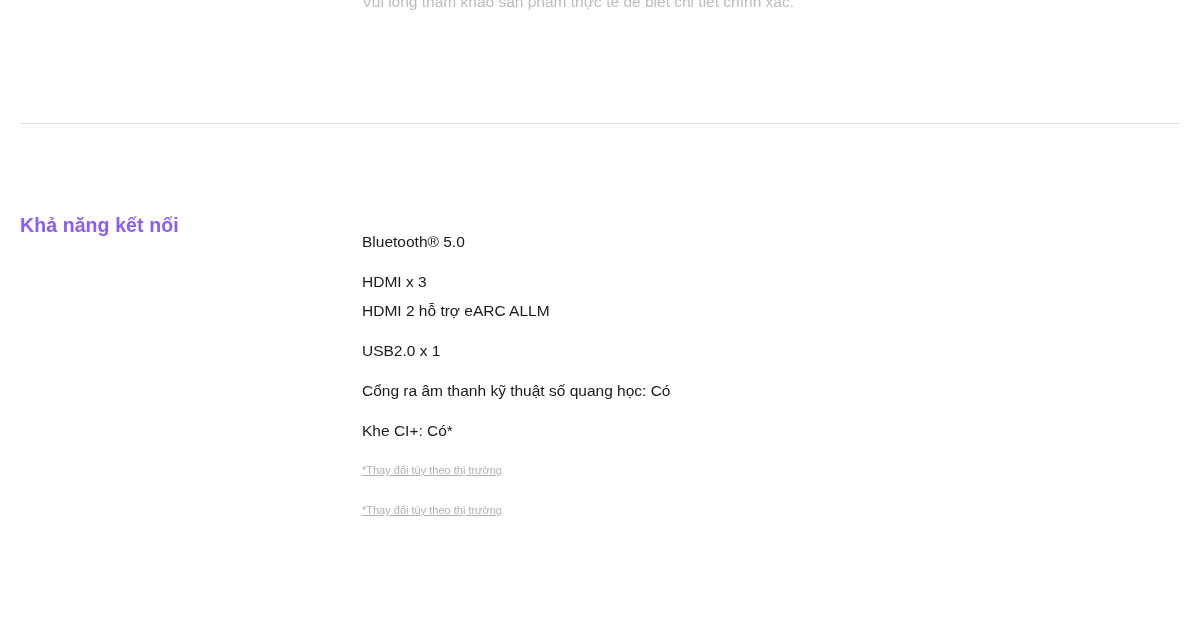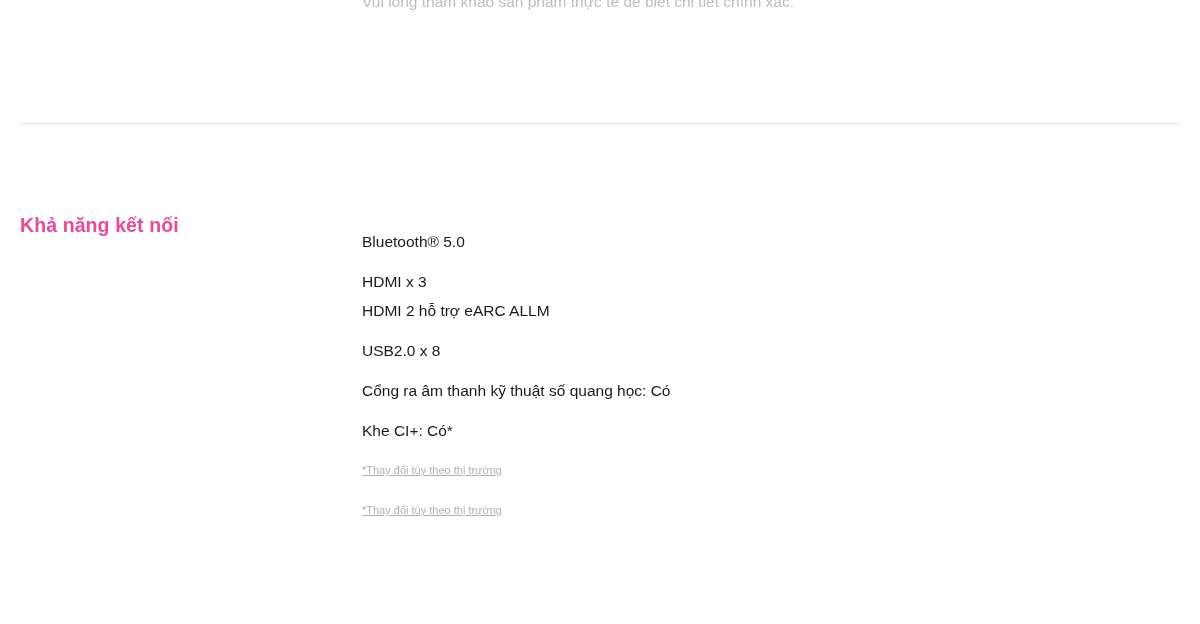--- a/index.html
+++ b/index.html
@@ -45,21 +45,21 @@
   }
 
   
   .section-title {
     position: absolute;
     left: 20px;
     top: 214px;
     font-size: 19.5px;
     font-weight: 700;
     letter-spacing: 0.1px;
-    color: #ec4899;
+    color: #8b5cf6;
     white-space: nowrap;
   }
 
   
   .spec-column {
     position: absolute;
     left: 362px;
     top: 231px;
     width: 800px;
   }
@@ -121,21 +121,21 @@
       <div class="spec-line">Bluetooth® 5.0</div>
     </div>
 
 
     <div class="spec-row multi">
       <div class="spec-line">HDMI x 3</div>
       <div class="spec-line">HDMI 2 hỗ trợ eARC ALLM</div>
     </div>
 
     <div class="spec-row">
-      <div class="spec-line">USB2.0 x 8</div>
+      <div class="spec-line">USB2.0 x 1</div>
     </div>
 
 
     <div class="spec-row">
       <div class="spec-line">Cổng ra âm thanh kỹ thuật số quang học: Có</div>
     </div>
 
     <div class="spec-row">
       <div class="spec-line">Khe CI+: Có*</div>
     </div>

